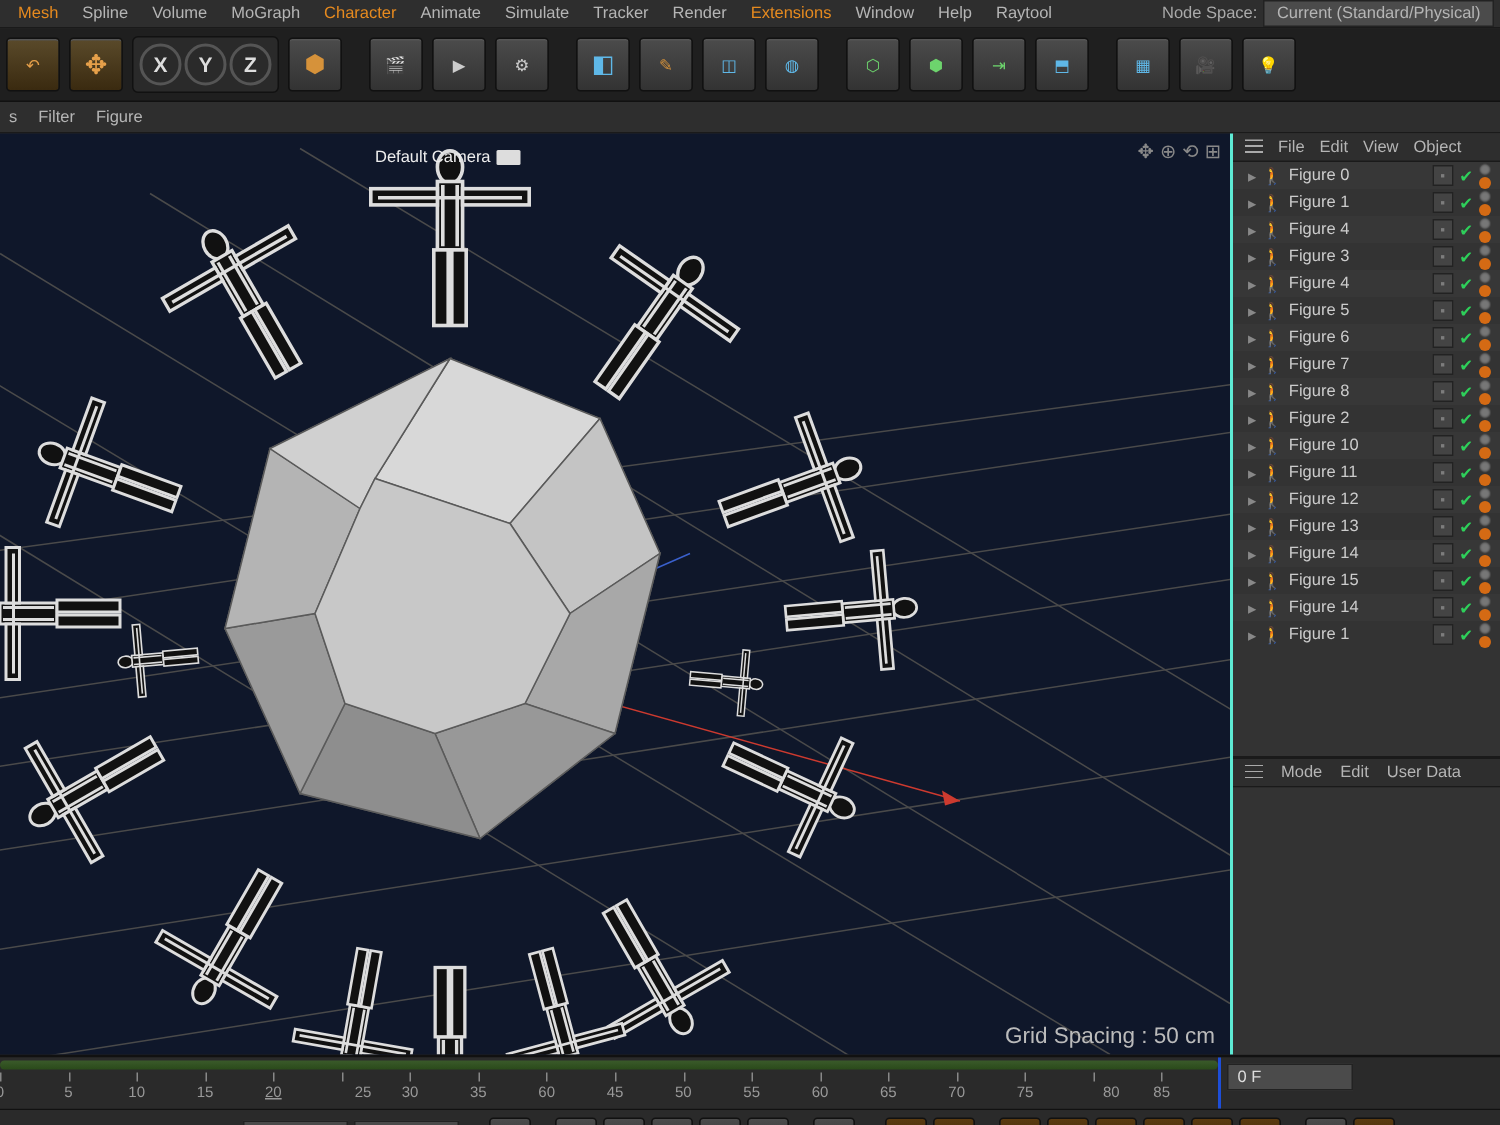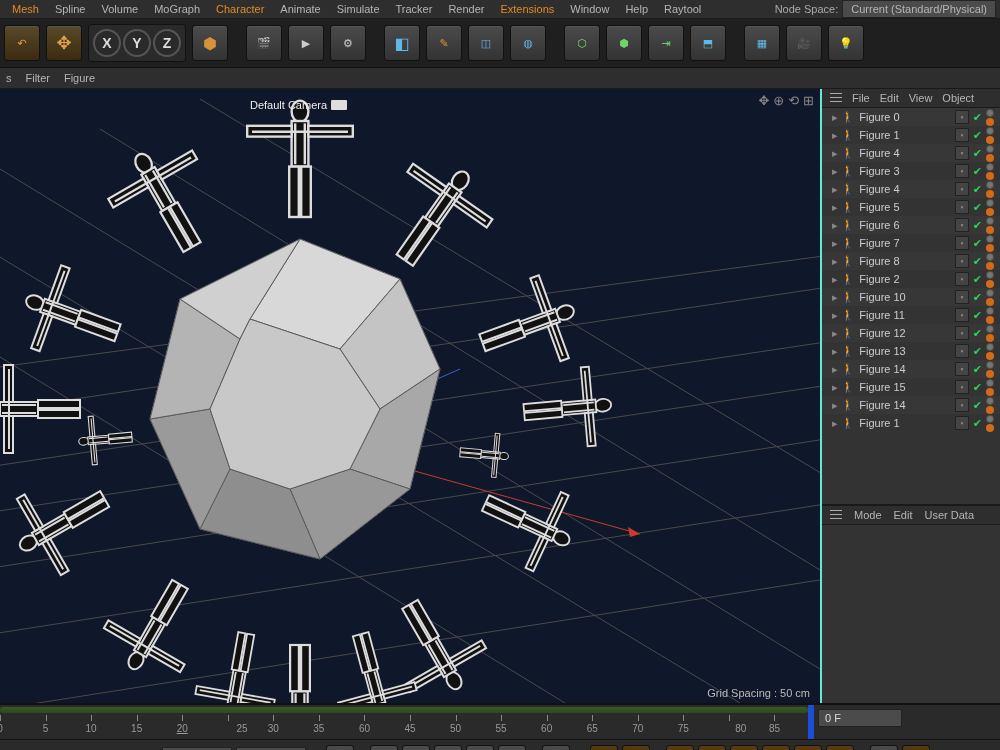--- a/index.html
+++ b/index.html
@@ -27,21 +27,21 @@
 .objrow .ico{color:#40a5ff;font-size:11px}
 .objrow .nm{flex:1;color:#ccc}
 .chk{width:12px;height:12px;background:#444;border:1px solid #222;display:inline-flex;align-items:center;justify-content:center;color:#7d7d7d;font-size:9px}
 .tick{color:#2ecf5a;font-size:11px}
 .dot{width:8px;height:8px;border-radius:50%;display:inline-block}
 .dot.top{background:#777;box-shadow:0 0 2px #000 inset}
 .dot.bot{background:#d46a14}
 .dots{display:flex;flex-direction:column;gap:1px;margin-right:6px}
 .attr-hdr{height:18px;background:#2e2e2e;display:flex;align-items:center;gap:12px;padding:0 8px;border-bottom:1px solid #1a1a1a}
 .attr-body{flex:1;background:#333}
-.gridlbl{position:absolute;bottom:4px;right:10px;color:#bbb;font-size:11px}
+.gridlbl{position:absolute;bottom:4px;right:10px;color:#bbb;font-size:15px}
 .camlbl{position:absolute;left:250px;top:10px;color:#eee;font-size:11px;display:flex;align-items:center;gap:4px}
 .camico{width:16px;height:10px;background:#ddd;border-radius:1px;position:relative}
 .vp-icons{position:absolute;right:6px;top:4px;display:flex;gap:4px}
 .vp-icons span{color:#888;font-size:13px}
 .timeline{height:34px;background:#2a2a2a;display:flex;border-top:2px solid #111}
 .ruler{flex:1;position:relative;background:#2a2a2a;overflow:hidden}
 .ruler-track{position:absolute;left:0;right:0;top:2px;height:6px;background:linear-gradient(#3a5a2a,#2a4a1a);border-radius:3px}
 .ticks{position:absolute;left:0;right:0;top:10px;height:24px;display:flex}
 .tickmaj{position:absolute;top:0;width:1px;height:6px;background:#888}
 .ticklbl{position:absolute;top:8px;color:#999;font-size:10px;transform:translateX(-50%)}
@@ -660,21 +660,21 @@
         <div class="tickmaj" style="left: 637.778px;"></div>
         <div class="ticklbl" style="left: 637.778px;">70</div>
         <div class="tickmaj" style="left: 683.333px;"></div>
         <div class="ticklbl" style="left: 683.333px;">75</div>
         <div class="tickmaj" style="left: 728.889px;"></div>
         <div class="ticklbl" style="left: 728.889px; margin-left: 12px;">80</div>
         <div class="tickmaj" style="left: 774.444px;"></div>
         <div class="ticklbl" style="left: 774.444px;">85</div>
       </div>
   </div>
-  <div style="width:178px;display:flex;align-items:flex-start;padding:4px;background:#2a2a2a;border-left:6px solid #1d4ed8">
+  <div style="width:178px;display:flex;align-items:flex-start;padding:4px;background:#2a2a2a;border-left:2px solid #1d4ed8">
     <div class="framebox">0 F</div>
   </div>
 </div>
 
 <div class="controls">
   <div style="flex:0 0 150px"></div>
   <div class="spin">90 F</div>
   <div class="spin">90 F</div>
   <div style="width:12px"></div>
   <div class="cbtn">⏮</div>

